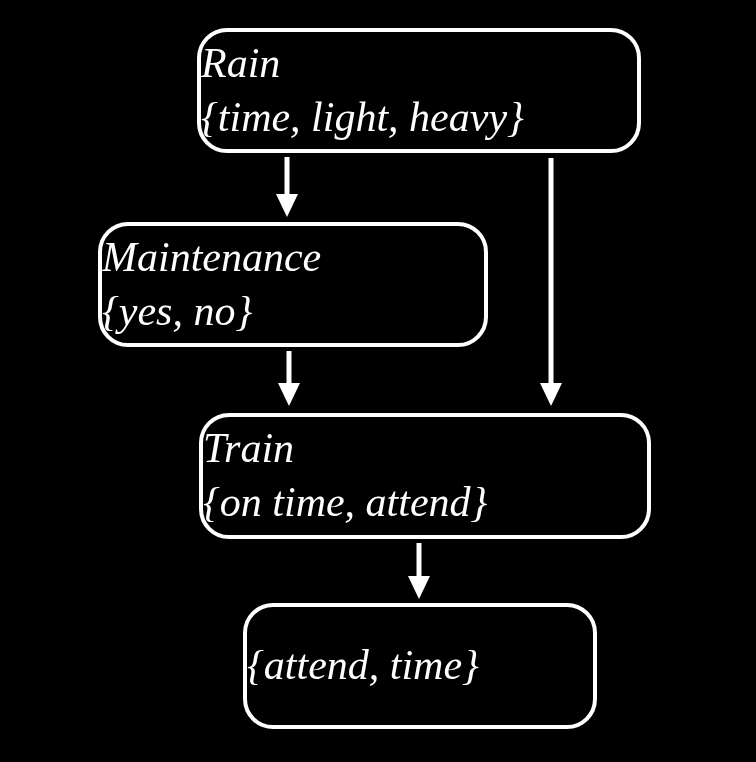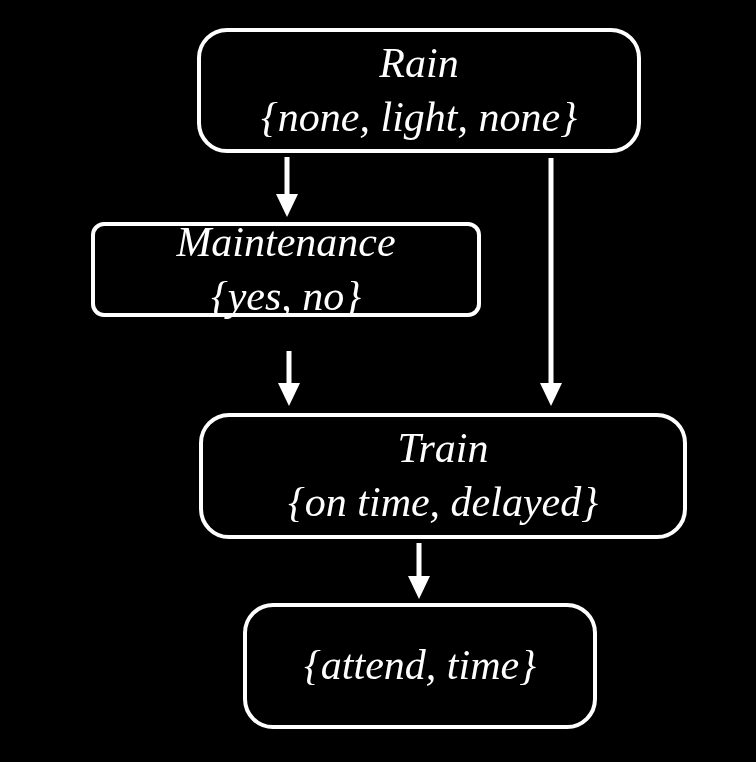--- a/index.html
+++ b/index.html
@@ -36,26 +36,26 @@
     border: 4px solid #ffffff;
     border-radius: 30px;
     background: #000000;
     color: #ffffff;
     font-style: italic;
     font-size: 42px;
     line-height: 1.28;
     text-align: center;
     display: flex;
     flex-direction: column;
-    align-items: center;
+    align-items: flex-start;
     justify-content: center;
   }
   .node-rain        { left: 197px; top:  28px; width: 444px; height: 125px; }
-  .node-maintenance { left:  91px; top: 222px; width: 390px; height: 95px; border-radius: 13px; }
-  .node-train       { left: 199px; top: 413px; width: 488px; height: 126px; }
+  .node-maintenance { left:  98px; top: 222px; width: 390px; height: 125px; }
+  .node-train       { left: 199px; top: 413px; width: 452px; height: 126px; }
   .node-appointment { left: 243px; top: 603px; width: 354px; height: 126px; }
   .node-label, .node-domain {
     white-space: nowrap;
   }
 </style>
 </head>
 <body>
 
 <div class="canvas">
 
@@ -73,30 +73,30 @@
       <polygon points="289,406 278,383 300,383"></polygon>
     </g>
     <g>
       <line x1="419" y1="543" x2="419" y2="577"></line>
       <polygon points="419,599 408,576 430,576"></polygon>
     </g>
   </svg>
 
   <div class="node node-rain">
     <div class="node-label">Rain</div>
-    <div class="node-domain">{none, light, none}</div>
+    <div class="node-domain">{time, light, heavy}</div>
   </div>
 
   <div class="node node-maintenance">
     <div class="node-label">Maintenance</div>
     <div class="node-domain">{yes, no}</div>
   </div>
 
   <div class="node node-train">
     <div class="node-label">Train</div>
-    <div class="node-domain">{on time, delayed}</div>
+    <div class="node-domain">{on time, attend}</div>
   </div>
 
   <div class="node node-appointment">
     <div class="node-domain">{attend, time}</div>
   </div>
 
 </div>
 
 </body></html>

